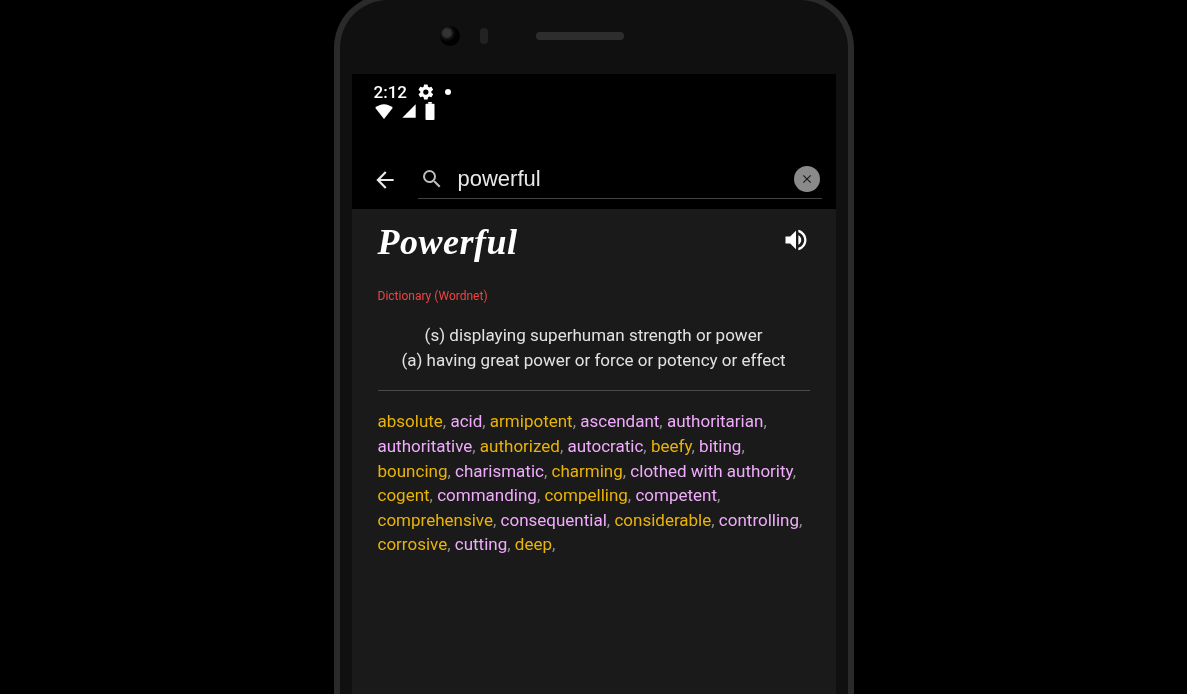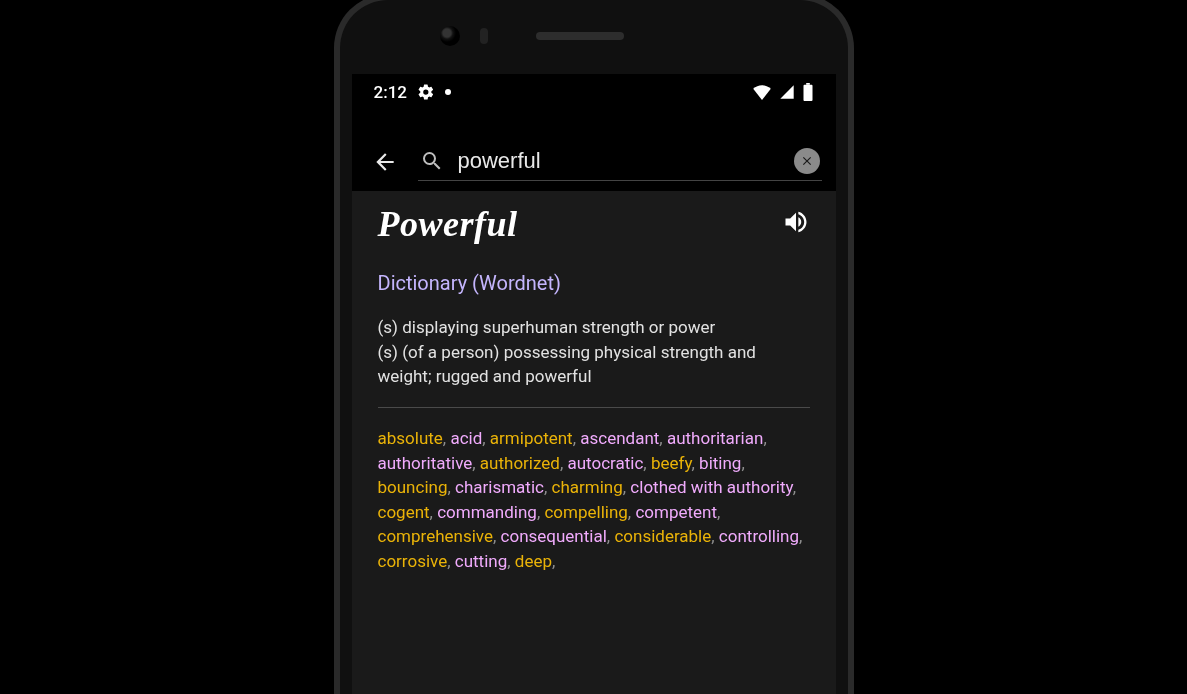--- a/index.html
+++ b/index.html
@@ -51,24 +51,24 @@
     position: absolute;
     top: 74px; left: 12px; right: 12px; bottom: 0;
     background: #000;
     color: #fff;
     display: flex;
     flex-direction: column;
   }
   .status-bar {
     display: flex;
     justify-content: space-between;
-    align-items: center;
     padding: 8px 22px 8px 22px;
     font-size: 17px;
     font-weight: 500;
+    flex-direction: column;
   }
   .status-left { display: flex; align-items: center; gap: 10px; }
   .status-right { display: flex; align-items: center; gap: 6px; }
   .dot { width: 6px; height: 6px; border-radius: 50%; background: #fff; }
   .gear-svg, .wifi-svg, .signal-svg, .battery-svg { fill: #fff; }
   .spacer-bar { height: 22px; background: #000; }
   .search-bar {
     display: flex;
     align-items: center;
     padding: 10px 14px;
@@ -114,30 +114,31 @@
     margin-bottom: 26px;
   }
   .word-title {
     font-family: Georgia, 'Times New Roman', serif;
     font-style: italic;
     font-weight: 700;
     font-size: 36px;
     letter-spacing: 0.5px;
   }
   .section-heading {
-    font-size: 20px;
+    font-size: 12px;
     font-weight: 400;
     margin-bottom: 20px;
-    color: #c4b5fd;
+    color: #ef4444;
   }
   .def-list {
     font-size: 17px;
     line-height: 1.45;
     color: #e2e2e2;
     margin-bottom: 18px;
+    text-align: center;
   }
   .def-entry { margin-bottom: 0; }
   .divider {
     height: 1px; background: #4a4a4a; margin: 0 0 18px 0;
   }
   .thesaurus-list {
     font-size: 17px;
     line-height: 1.45;
     color: #e2e2e2;
   }
@@ -207,21 +208,21 @@
           <svg width="28" height="28" viewBox="0 0 24 24" fill="#fff">
               <path d="M3 9v6h4l5 5V4L7 9H3zm13.5 3A4.5 4.5 0 0014 7.97v8.05c1.48-.73 2.5-2.25 2.5-4.02zM14 3.23v2.06c2.89.86 5 3.54 5 6.71s-2.11 5.85-5 6.71v2.06c4.01-.91 7-4.49 7-8.77s-2.99-7.86-7-8.77z"></path>
             </svg>
         </div>
       </div>
 
       <div class="section-heading">Dictionary (Wordnet)</div>
 
       <div class="def-list" id="definition-list">
           <div class="def-entry">(s) displaying superhuman strength or power</div>
-          <div class="def-entry">(s) (of a person) possessing physical strength and weight; rugged and powerful</div>
+          <div class="def-entry">(a) having great power or force or potency or effect</div>
         </div>
 
       <div class="divider"></div>
 
 
       <div class="thesaurus-list" id="thesaurus-list"><span class="bright">absolute</span><span class="sep">, </span><span class="dim">acid</span><span class="sep">, </span><span class="bright">armipotent</span><span class="sep">, </span><span class="dim">ascendant</span><span class="sep">, </span><span class="dim">authoritarian</span><span class="sep">, </span><span class="dim">authoritative</span><span class="sep">, </span><span class="bright">authorized</span><span class="sep">, </span><span class="dim">autocratic</span><span class="sep">, </span><span class="bright">beefy</span><span class="sep">, </span><span class="dim">biting</span><span class="sep">, </span><span class="bright">bouncing</span><span class="sep">, </span><span class="dim">charismatic</span><span class="sep">, </span><span class="bright">charming</span><span class="sep">, </span><span class="dim">clothed with authority</span><span class="sep">, </span><span class="bright">cogent</span><span class="sep">, </span><span class="dim">commanding</span><span class="sep">, </span><span class="bright">compelling</span><span class="sep">, </span><span class="dim">competent</span><span class="sep">, </span><span class="bright">comprehensive</span><span class="sep">, </span><span class="dim">consequential</span><span class="sep">, </span><span class="bright">considerable</span><span class="sep">, </span><span class="dim">controlling</span><span class="sep">, </span><span class="bright">corrosive</span><span class="sep">, </span><span class="dim">cutting</span><span class="sep">, </span><span class="bright">deep</span><span class="sep">, </span></div>
     </div>
 
   </div>
 </div>

